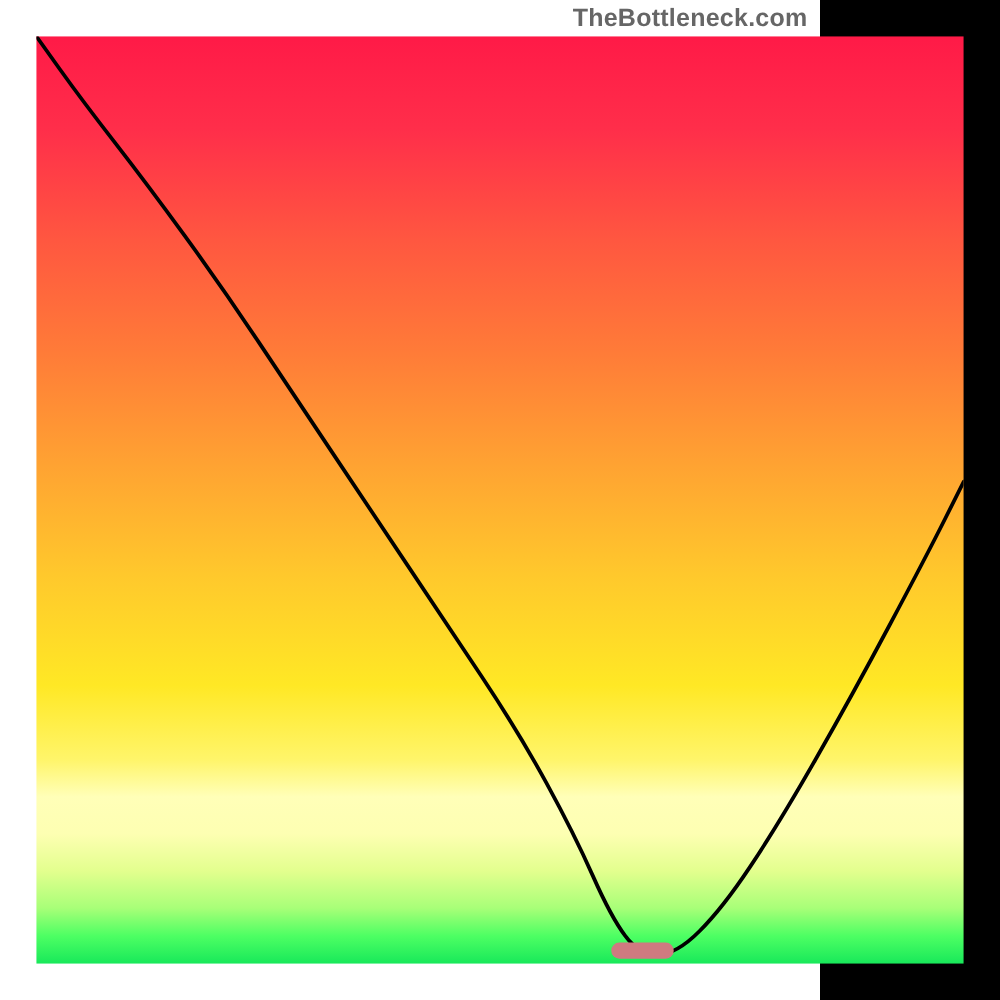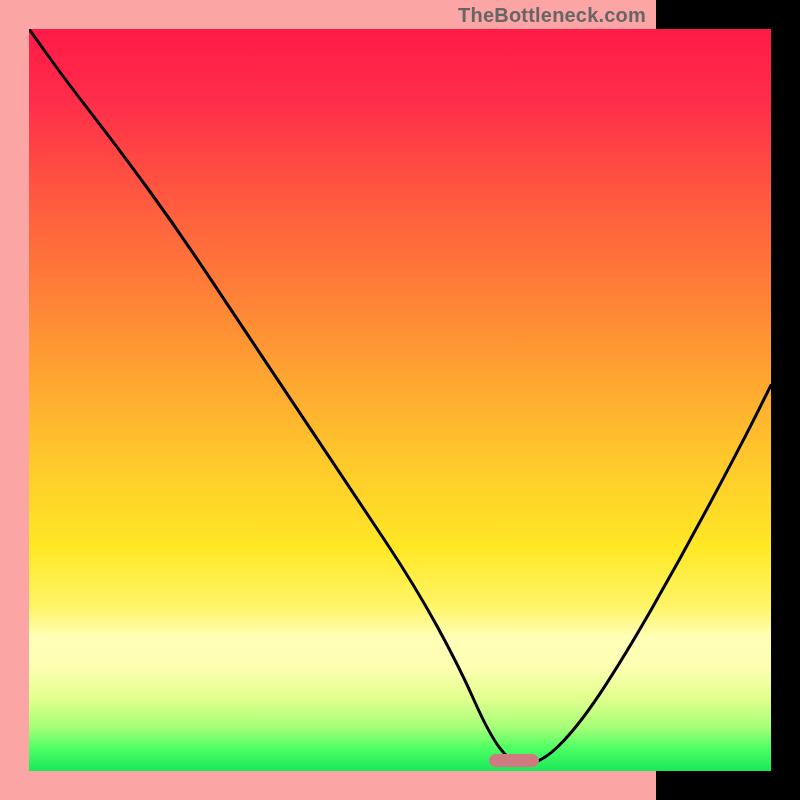--- a/index.html
+++ b/index.html
@@ -8,21 +8,21 @@
     width: 800px;
     height: 800px;
     background: #000;
     overflow: hidden;
     font-family: Arial, Helvetica, sans-serif;
   }
   .frame {
     position: relative;
     width: 656px;
     height: 800px;
-    background: #fca5a5;
+    background: #ffffff;
   }
   .watermark {
     position: absolute;
     top: 4px;
     right: 10px;
     color: #666;
     font-size: 20px;
     font-weight: bold;
     z-index: 40;
     letter-spacing: 0.2px;

